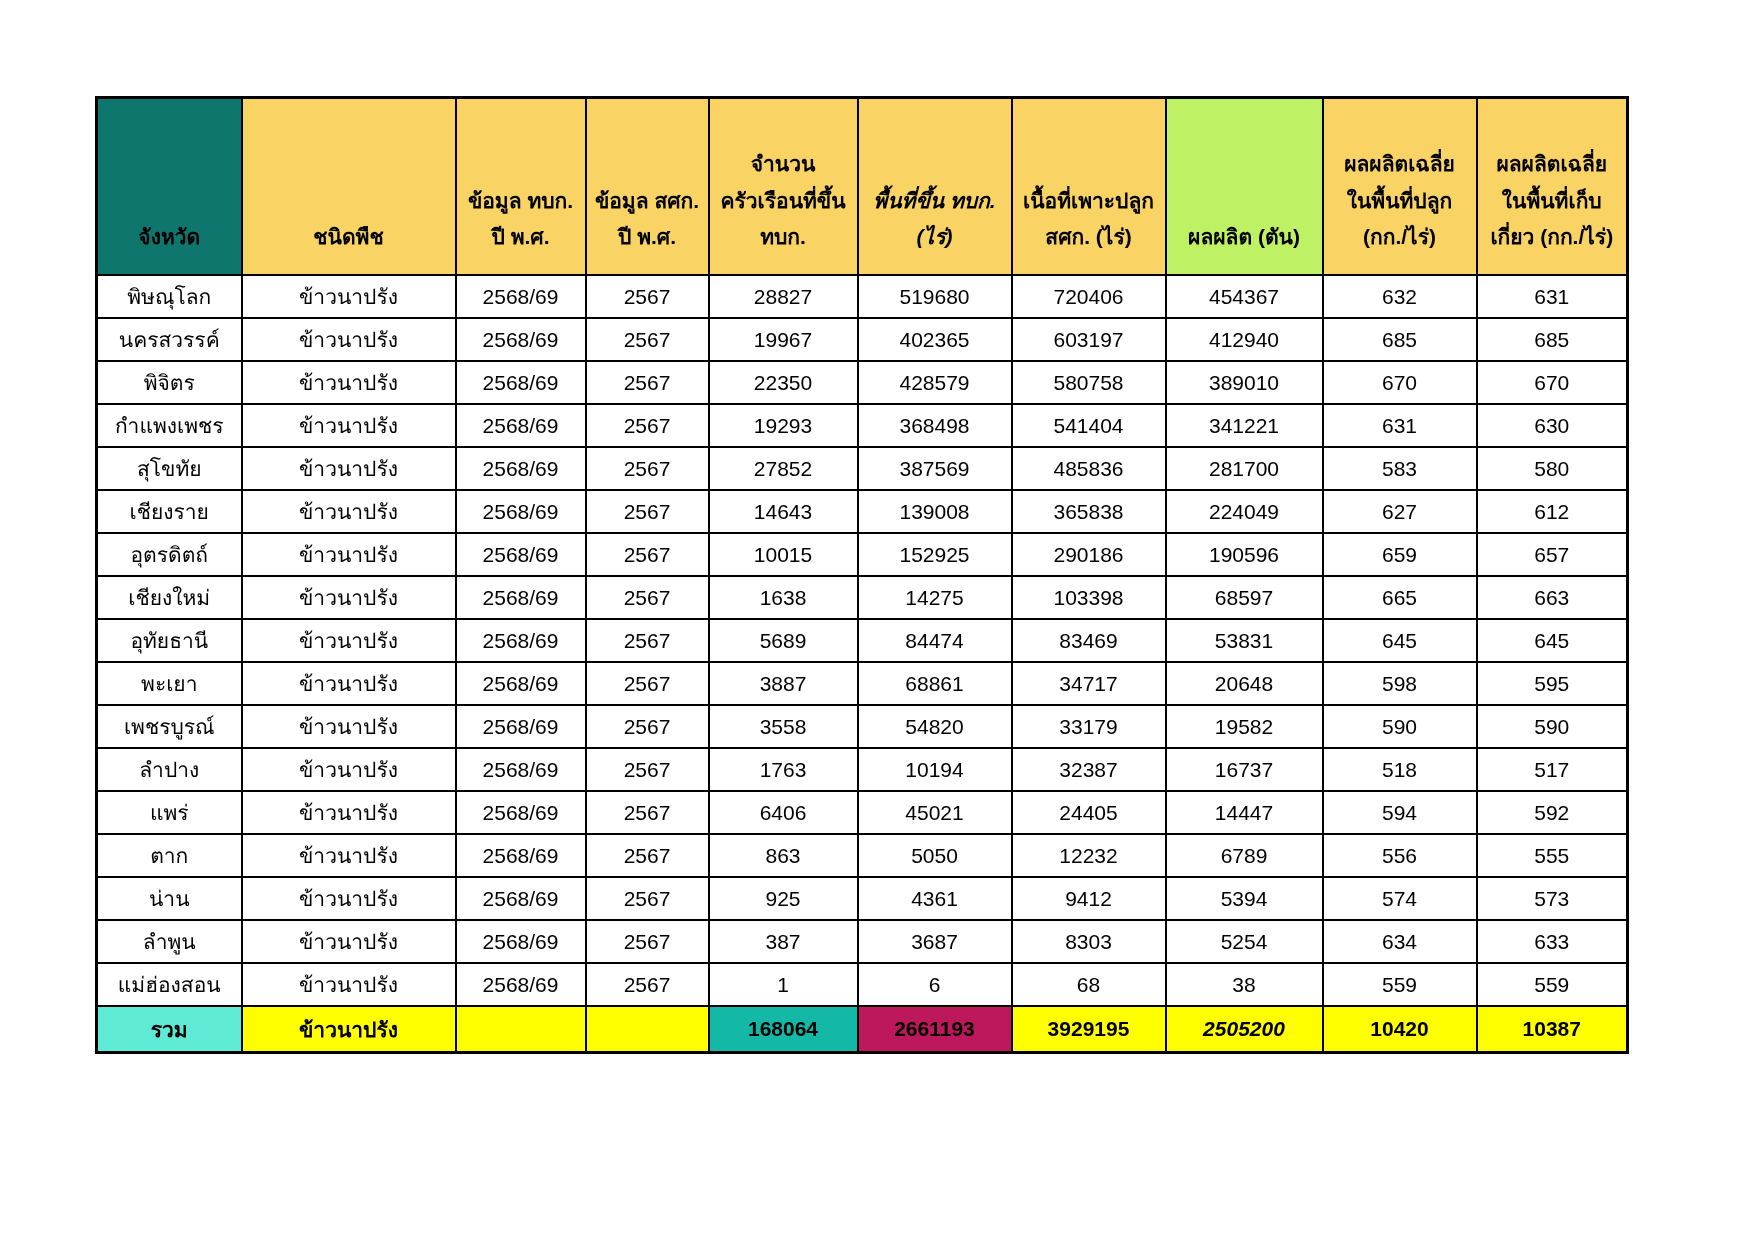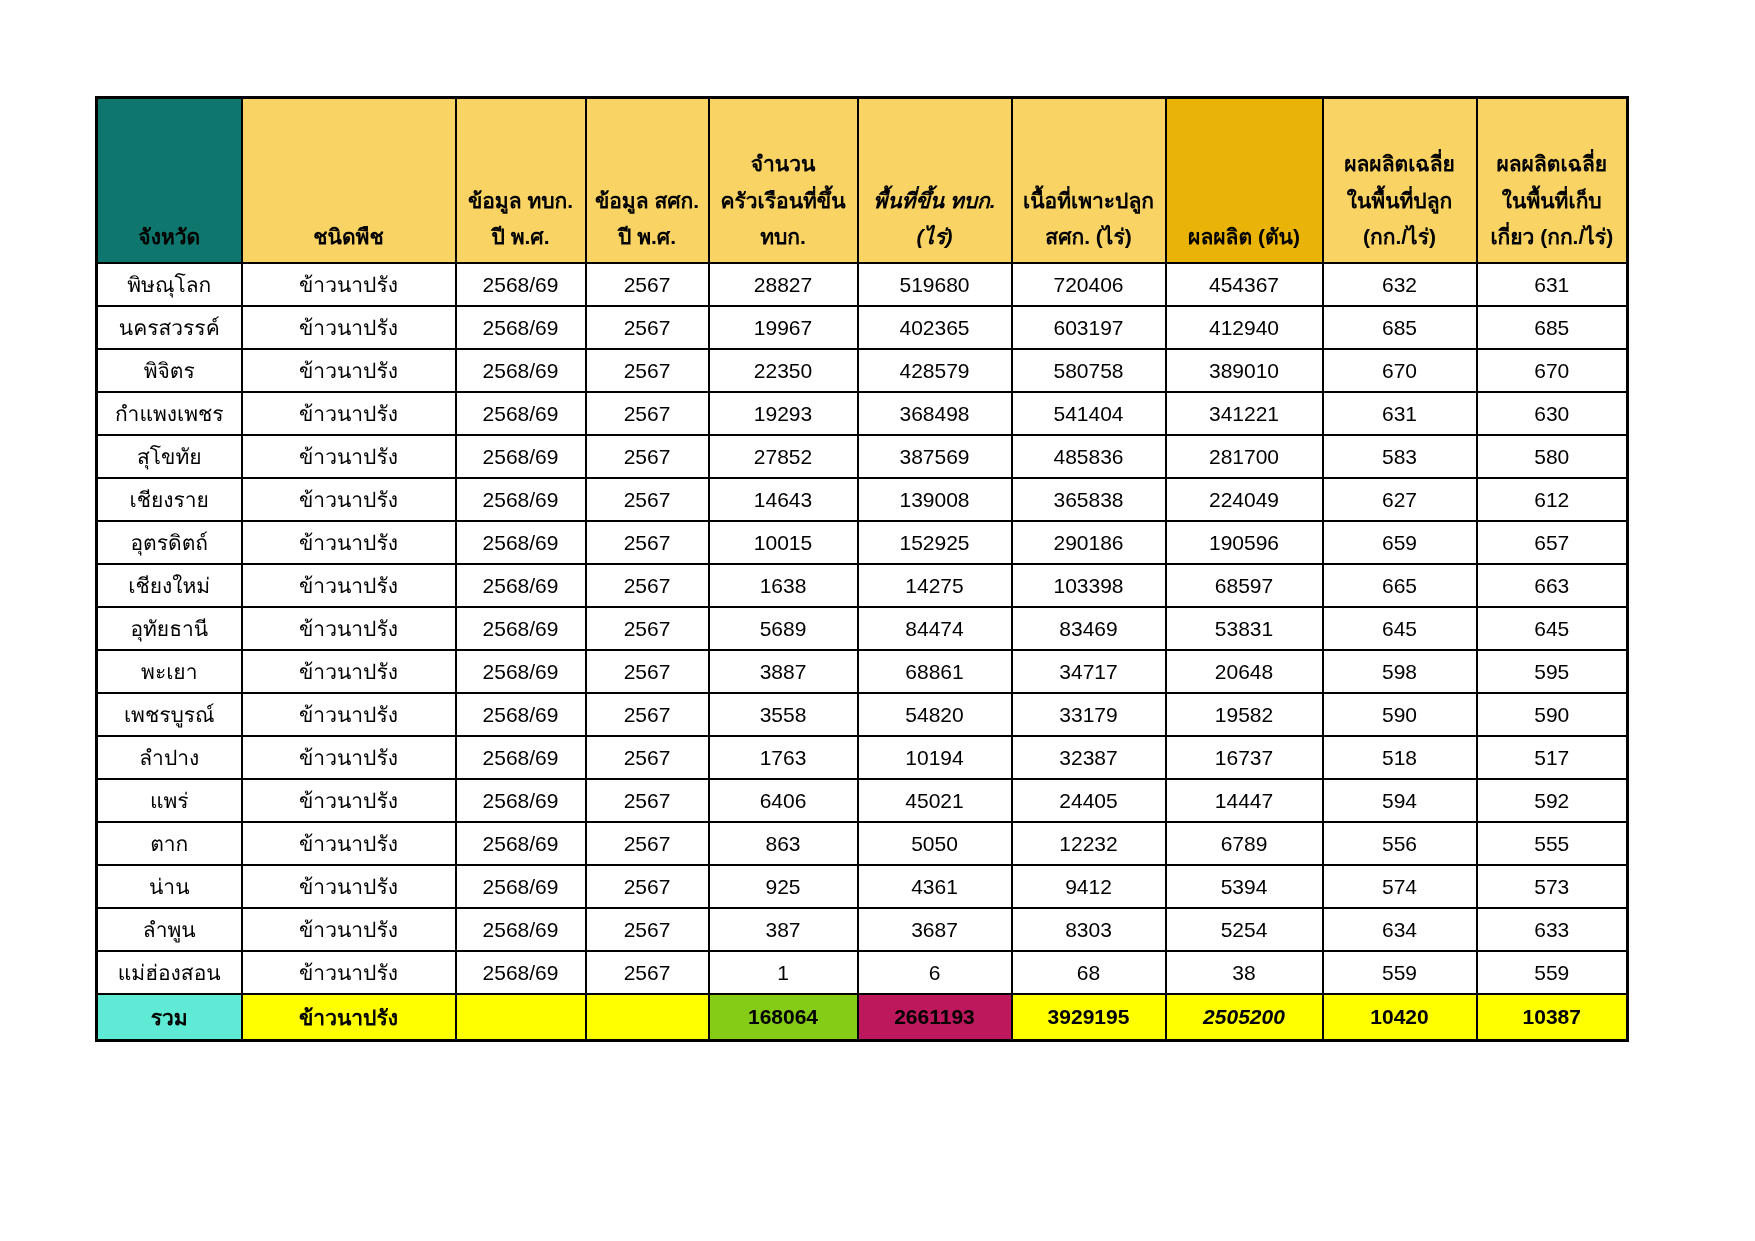--- a/index.html
+++ b/index.html
@@ -36,21 +36,21 @@
   }
   table.crop-table {
     border: 3px solid #000000;
   }
   table.crop-table thead th {
     height: 157px;
     vertical-align: bottom;
     font-weight: bold;
     font-size: 21px;
     line-height: 1.75;
-    padding-bottom: 6px;
+    padding-bottom: 18px;
     background: #FAD365;
   }
   table.crop-table tbody td {
     height: 41px;
     vertical-align: middle;
     font-size: 21px;
     font-weight: normal;
     background: #ffffff;
   }
   table.crop-table tr.total-row td {
@@ -78,21 +78,21 @@
       </colgroup>
     <thead>
         <tr>
           <th style="background: #0f766e;">จังหวัด</th>
           <th style="background: rgb(250, 211, 101);">ชนิดพืช</th>
           <th style="background: rgb(250, 211, 101);">ข้อมูล ทบก.<br>ปี พ.ศ.</th>
           <th style="background: rgb(250, 211, 101);">ข้อมูล สศก.<br>ปี พ.ศ.</th>
           <th style="background: rgb(250, 211, 101);">จำนวน<br>ครัวเรือนที่ขึ้น<br>ทบก.</th>
           <th style="background: rgb(250, 211, 101); font-style: italic;">พื้นที่ขึ้น ทบก.<br>(ไร่)</th>
           <th style="background: rgb(250, 211, 101);">เนื้อที่เพาะปลูก<br>สศก. (ไร่)</th>
-          <th style="background: #eab308; text-align: center;">ผลผลิต (ตัน)</th>
+          <th style="background: #bef264; text-align: center;">ผลผลิต (ตัน)</th>
           <th style="background: rgb(250, 211, 101);">ผลผลิตเฉลี่ย<br>ในพื้นที่ปลูก<br>(กก./ไร่)</th>
           <th style="background: rgb(250, 211, 101);">ผลผลิตเฉลี่ย<br>ในพื้นที่เก็บ<br>เกี่ยว (กก./ไร่)</th>
         </tr>
       </thead>
     <tbody>
         <tr>
           <td>พิษณุโลก</td>
           <td>ข้าวนาปรัง</td>
           <td>2568/69</td>
           <td>2567</td>
@@ -293,21 +293,21 @@
           <td>68</td>
           <td>38</td>
           <td>559</td>
           <td>559</td>
         </tr>
         <tr class="total-row">
           <td style="background: #5eead4;">รวม</td>
           <td style="background: rgb(255, 255, 0);">ข้าวนาปรัง</td>
           <td style="background: rgb(255, 255, 0);"></td>
           <td style="background: rgb(255, 255, 0);"></td>
-          <td style="background: #84cc16; margin-left: 48px;">168064</td>
+          <td style="background: #14b8a6; margin-left: 48px;">168064</td>
           <td style="background: #be185d;">2661193</td>
           <td style="background: rgb(255, 255, 0);">3929195</td>
           <td style="background: rgb(255, 255, 0); font-style: italic;">2505200</td>
           <td style="background: rgb(255, 255, 0);">10420</td>
           <td style="background: rgb(255, 255, 0);">10387</td>
         </tr>
       </tbody>
   </table>
 </div>
 

